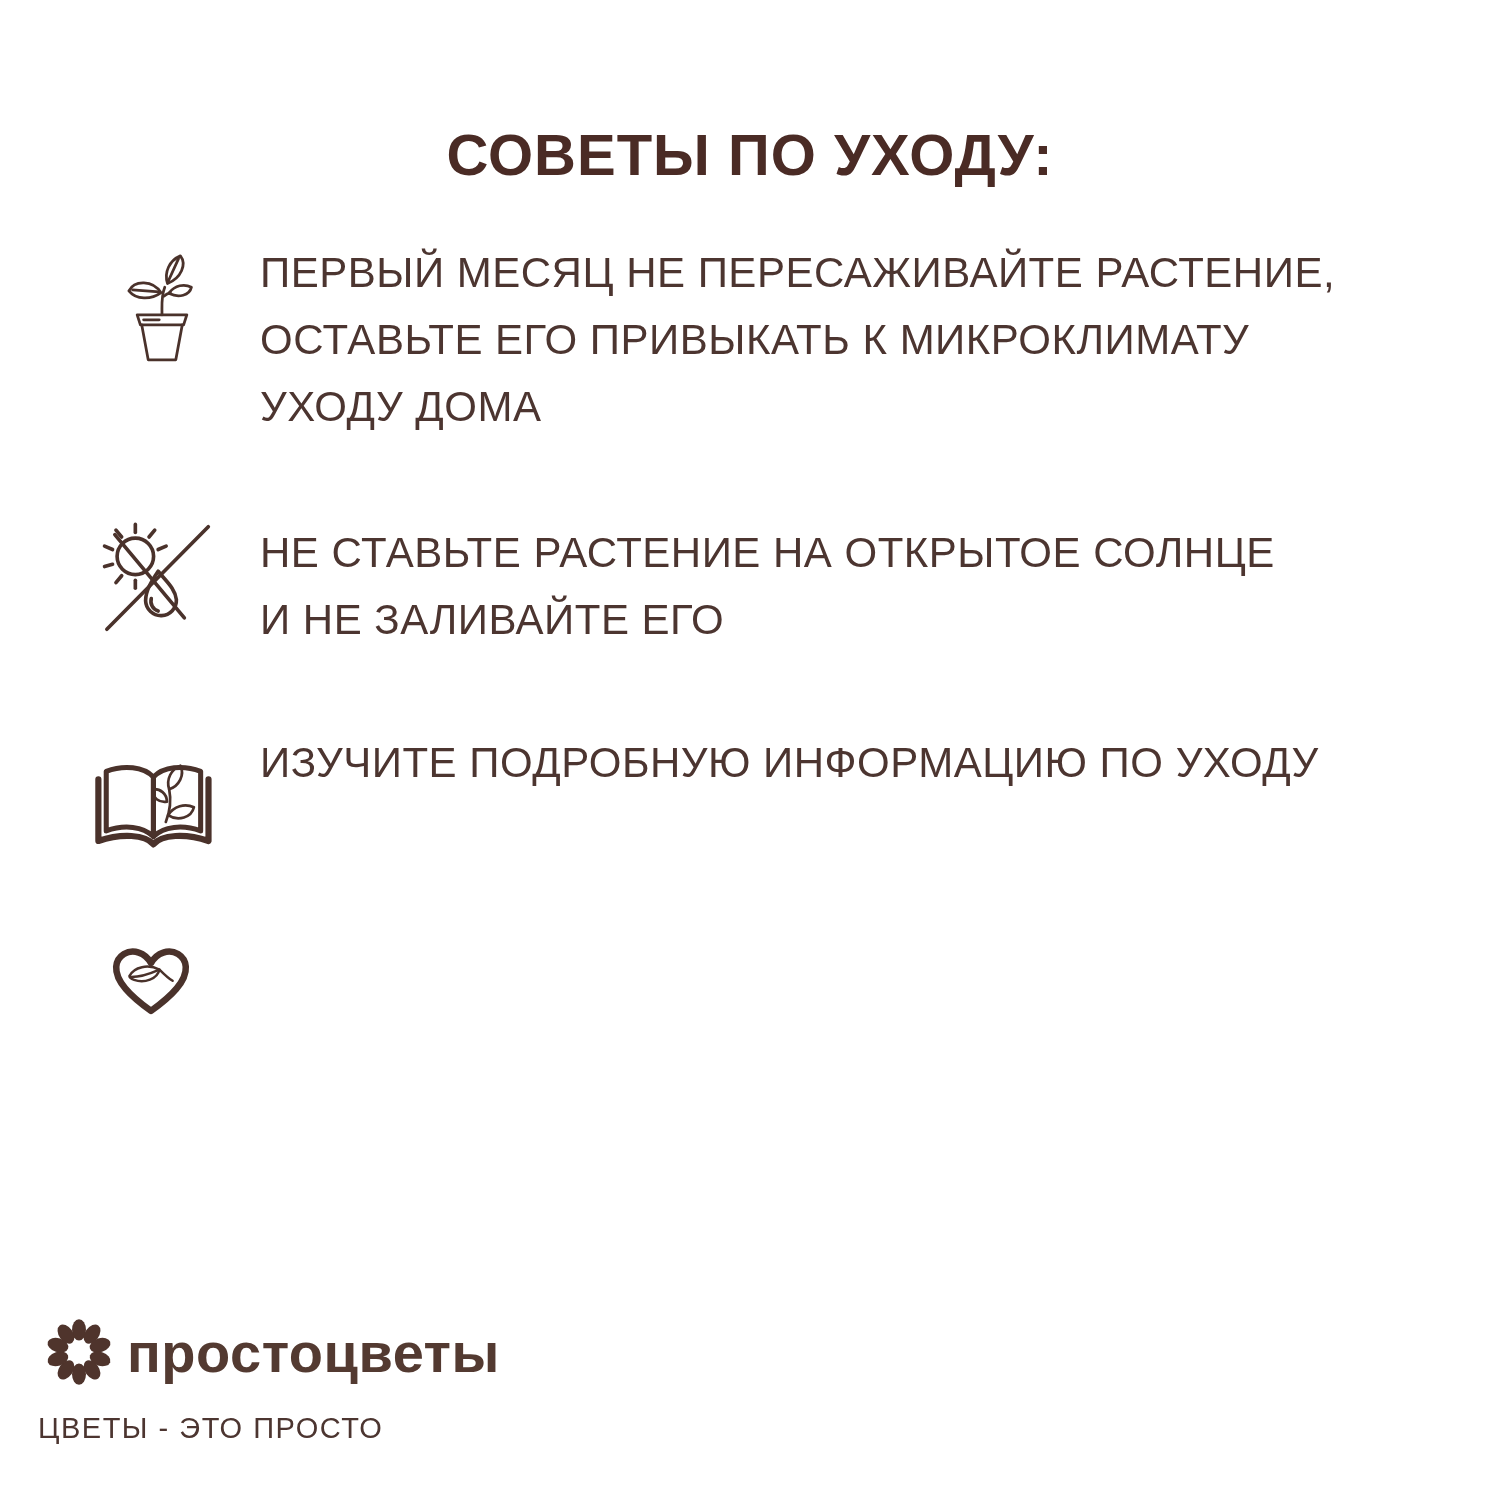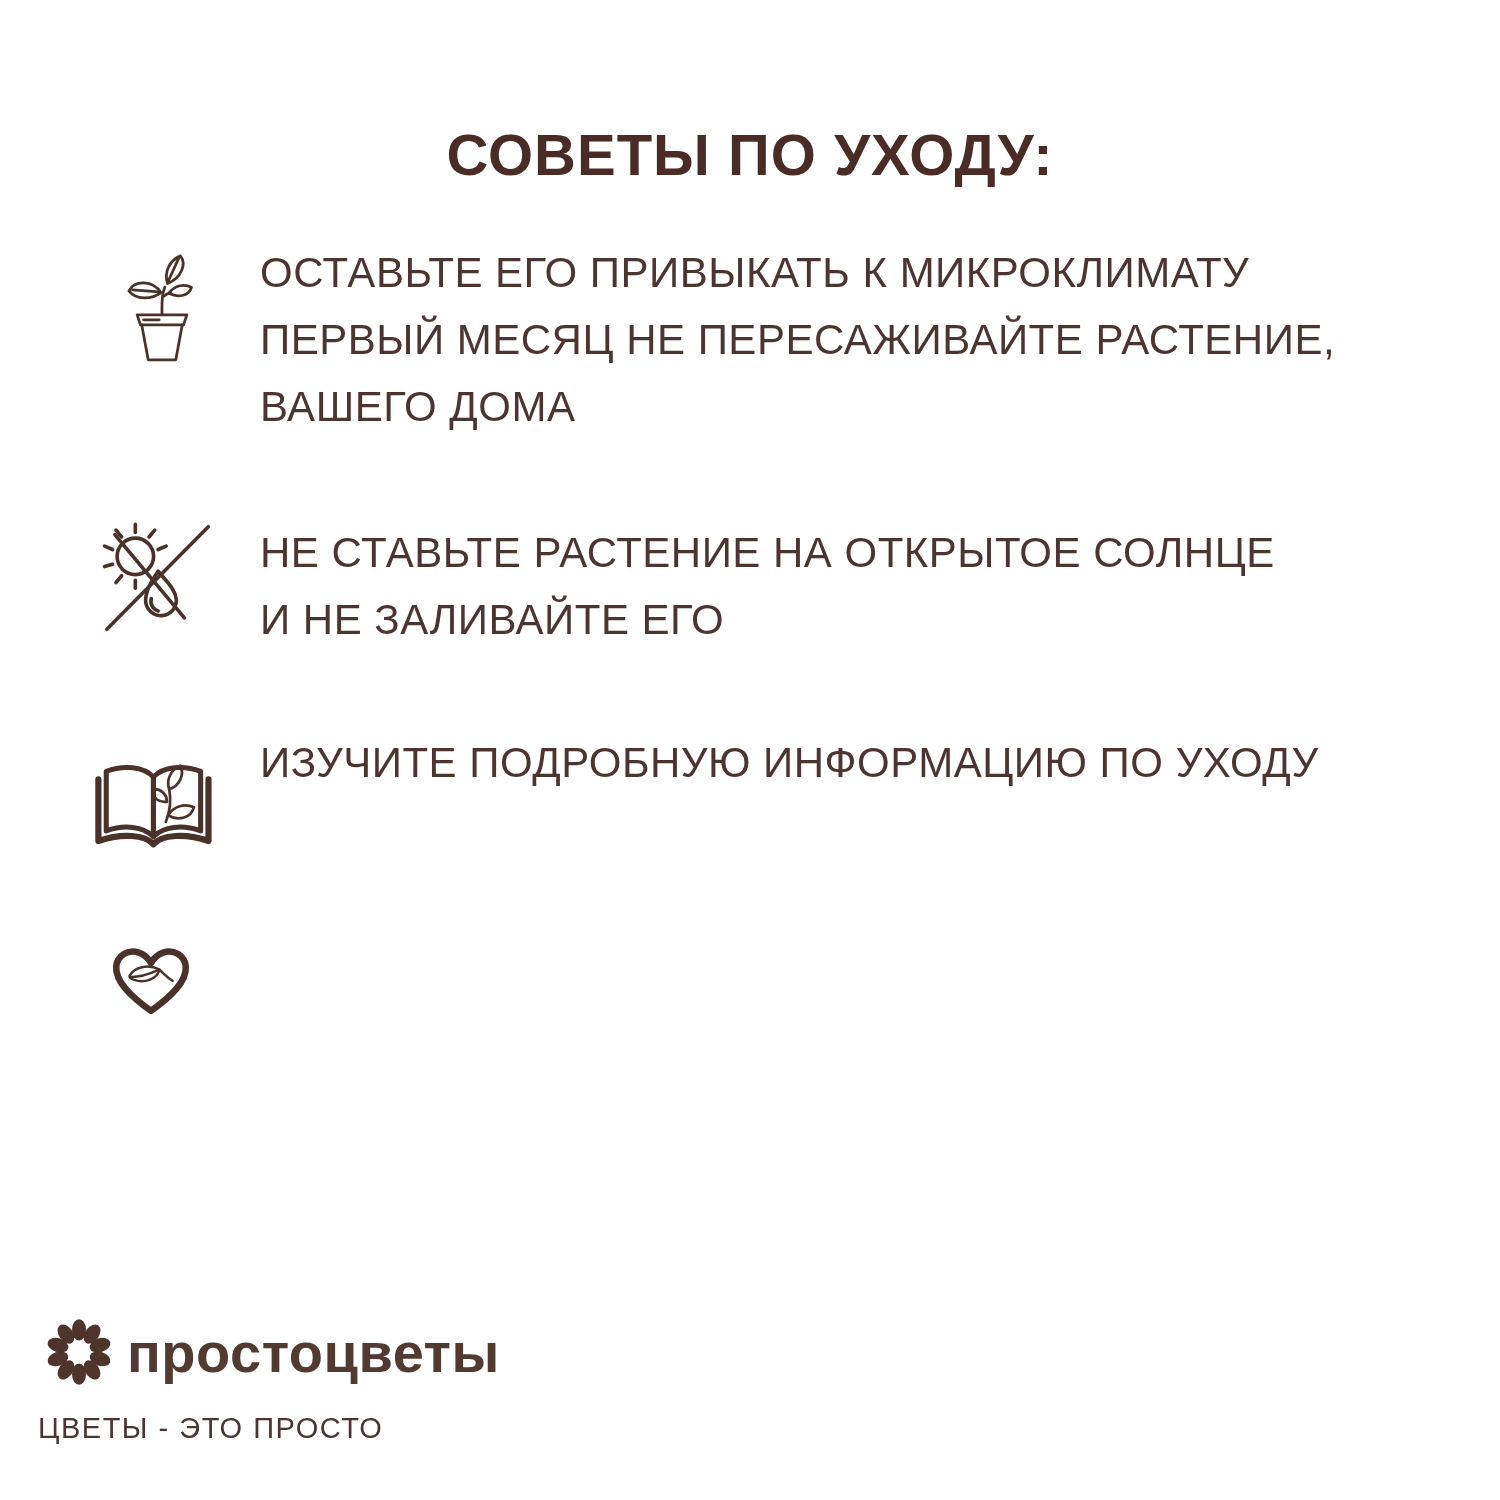--- a/index.html
+++ b/index.html
@@ -63,23 +63,23 @@
       <path d="M50,68 C50,56 49,48 53,38"></path>
       <path d="M52,48 C54,46 56,45 59,44"></path>
       <path d="M49,44 C38,52 22,52 14,42 C20,30 40,30 49,44 Z"></path>
       <path d="M47,43 L18,41"></path>
       <path d="M56,34 C52,22 58,9 70,4 C77,13 71,28 56,34 Z"></path>
       <path d="M68,7 L57,31"></path>
       <path d="M58,44 C64,36 74,34 82,38 C80,47 68,50 58,45 Z"></path>
     </svg>
   </div>
   <div class="tip-text text-1">
+    <div>ПЕРВЫЙ МЕСЯЦ НЕ ПЕРЕСАЖИВАЙТЕ РАСТЕНИЕ,</div>
     <div>ОСТАВЬТЕ ЕГО ПРИВЫКАТЬ К МИКРОКЛИМАТУ</div>
-    <div>ПЕРВЫЙ МЕСЯЦ НЕ ПЕРЕСАЖИВАЙТЕ РАСТЕНИЕ,</div>
-    <div>ВАШЕГО ДОМА</div>
+    <div>УХОДУ ДОМА</div>
   </div>
 
   <div class="tip-icon icon-2">
     <svg viewBox="0 0 100 100" class="stroke-icon" stroke-width="3.2">
       <circle cx="31" cy="31" r="16"></circle>
       <line x1="31" y1="10" x2="31" y2="3"></line>
       <line x1="43" y1="14" x2="48" y2="8"></line>
       <line x1="51" y1="25" x2="58" y2="22"></line>
       <line x1="19" y1="14" x2="14" y2="8"></line>
       <line x1="11" y1="25" x2="4" y2="22"></line>

